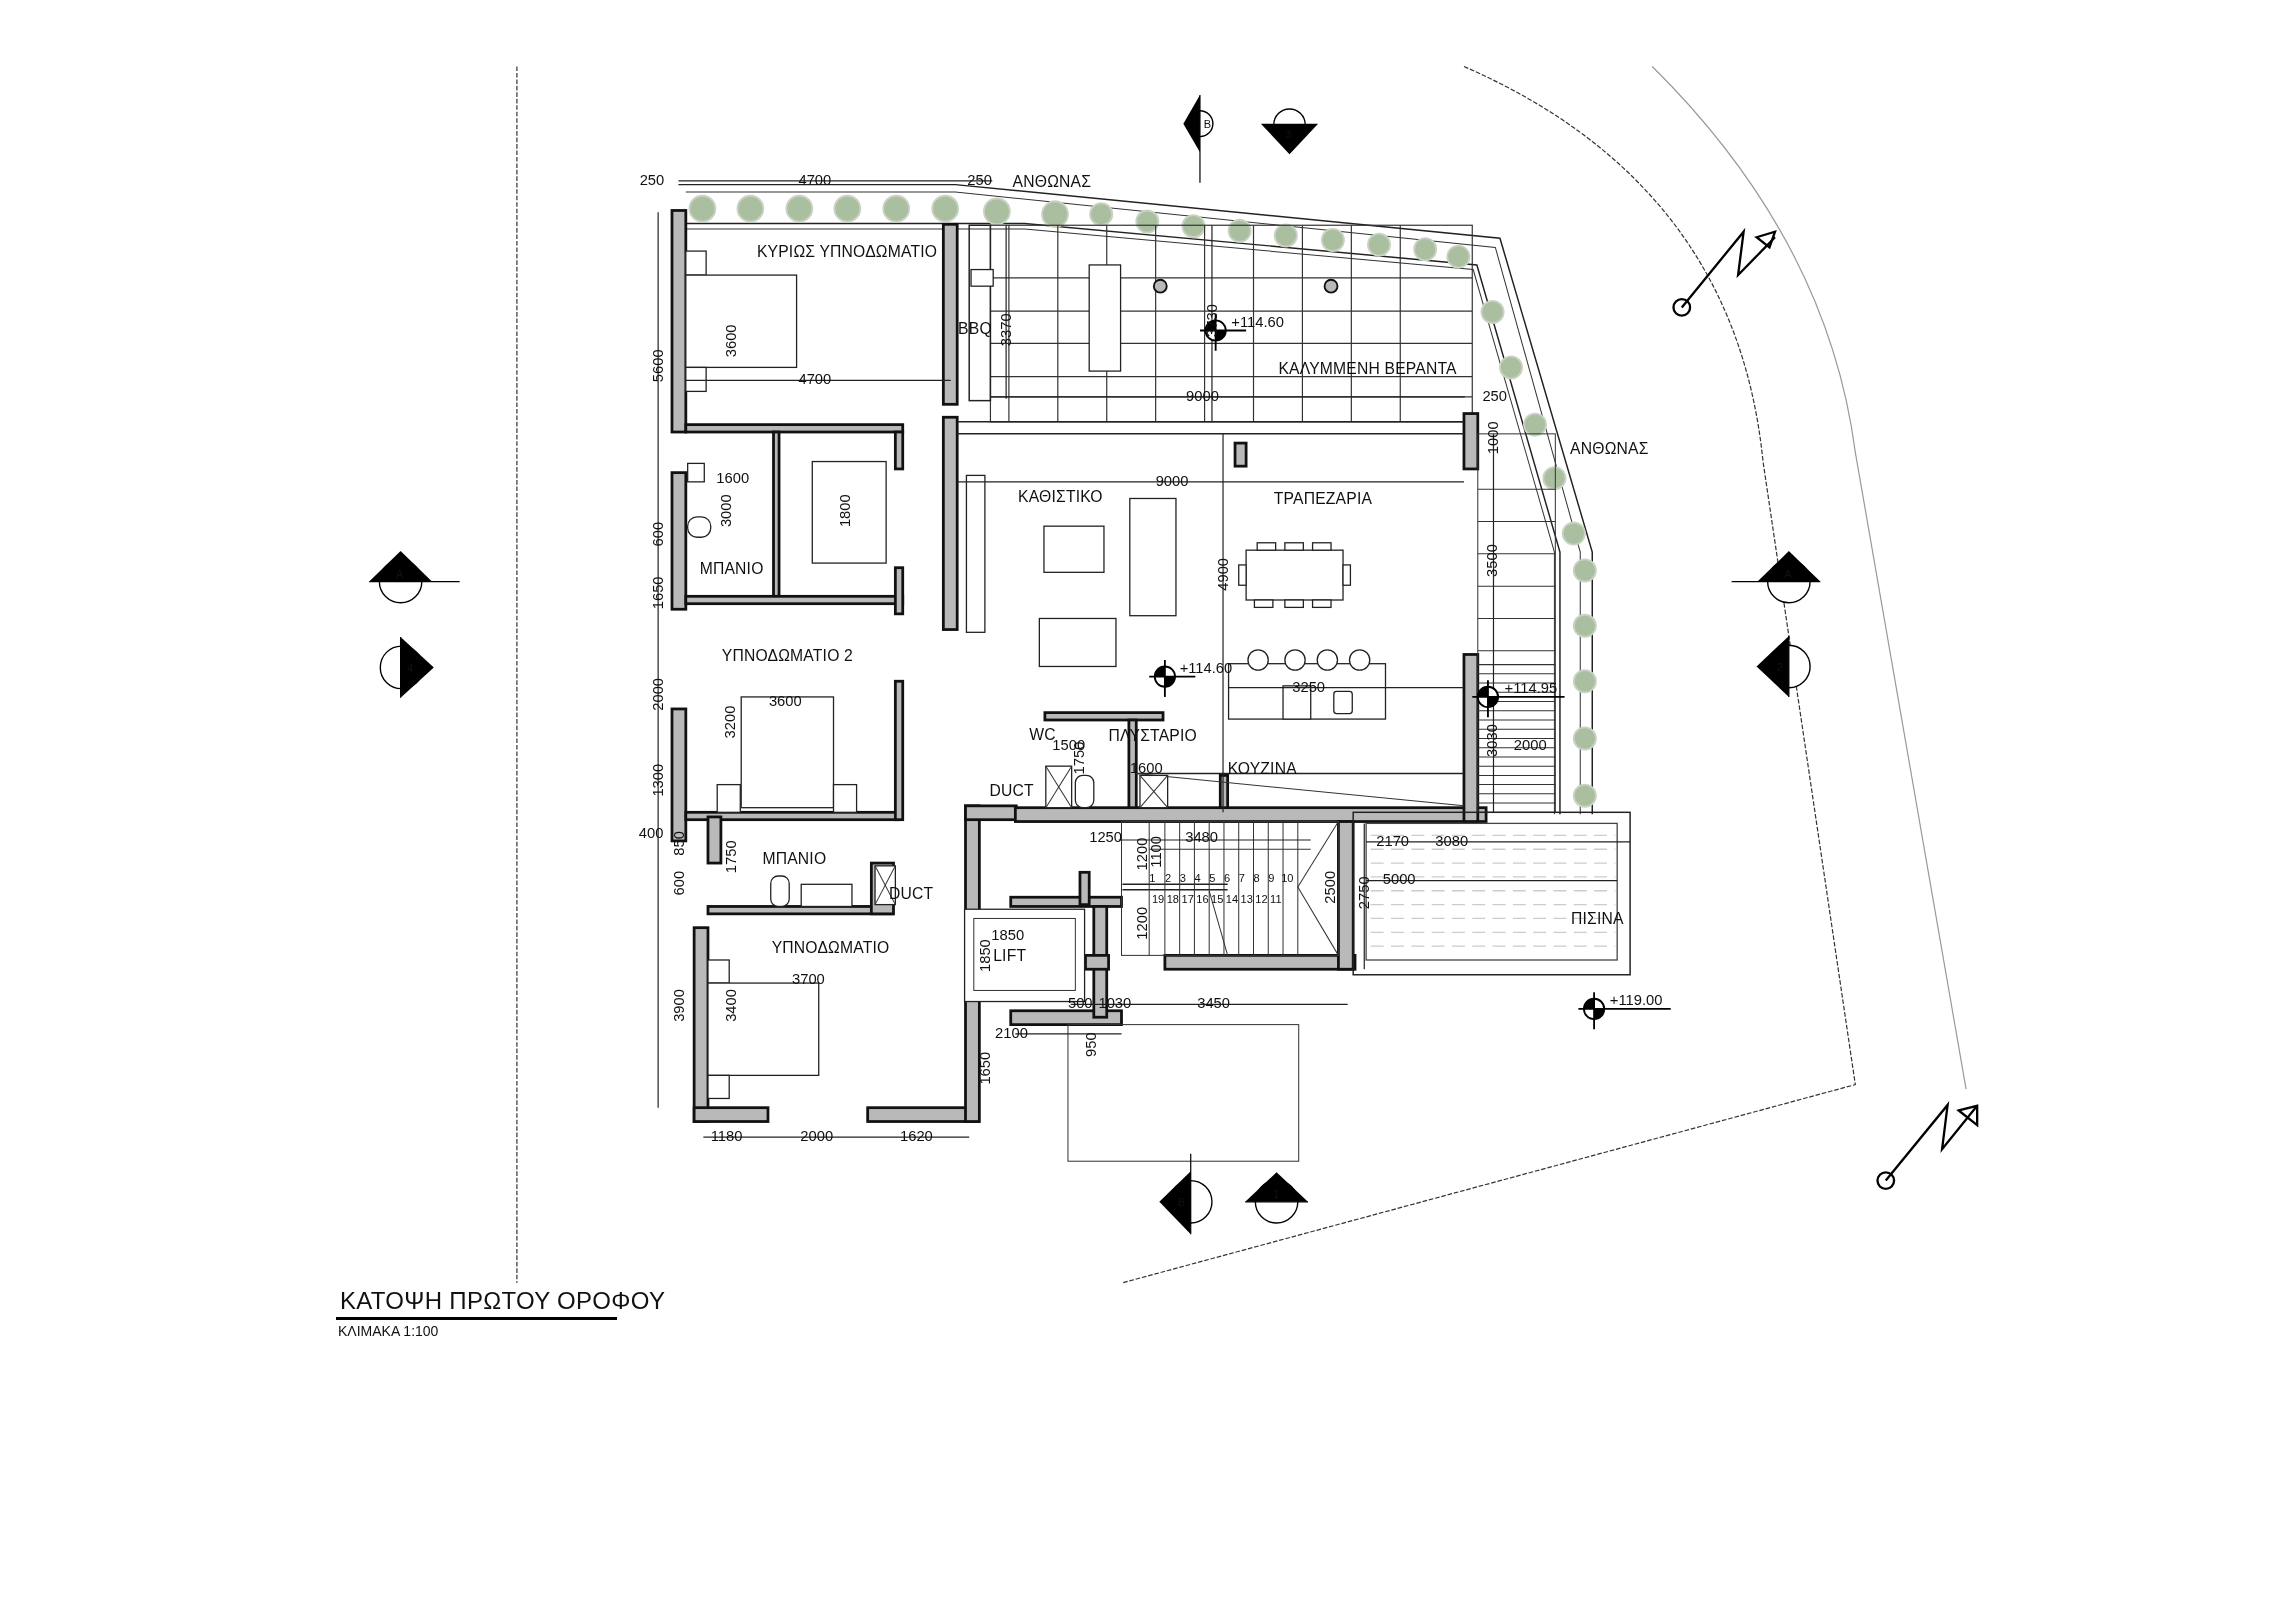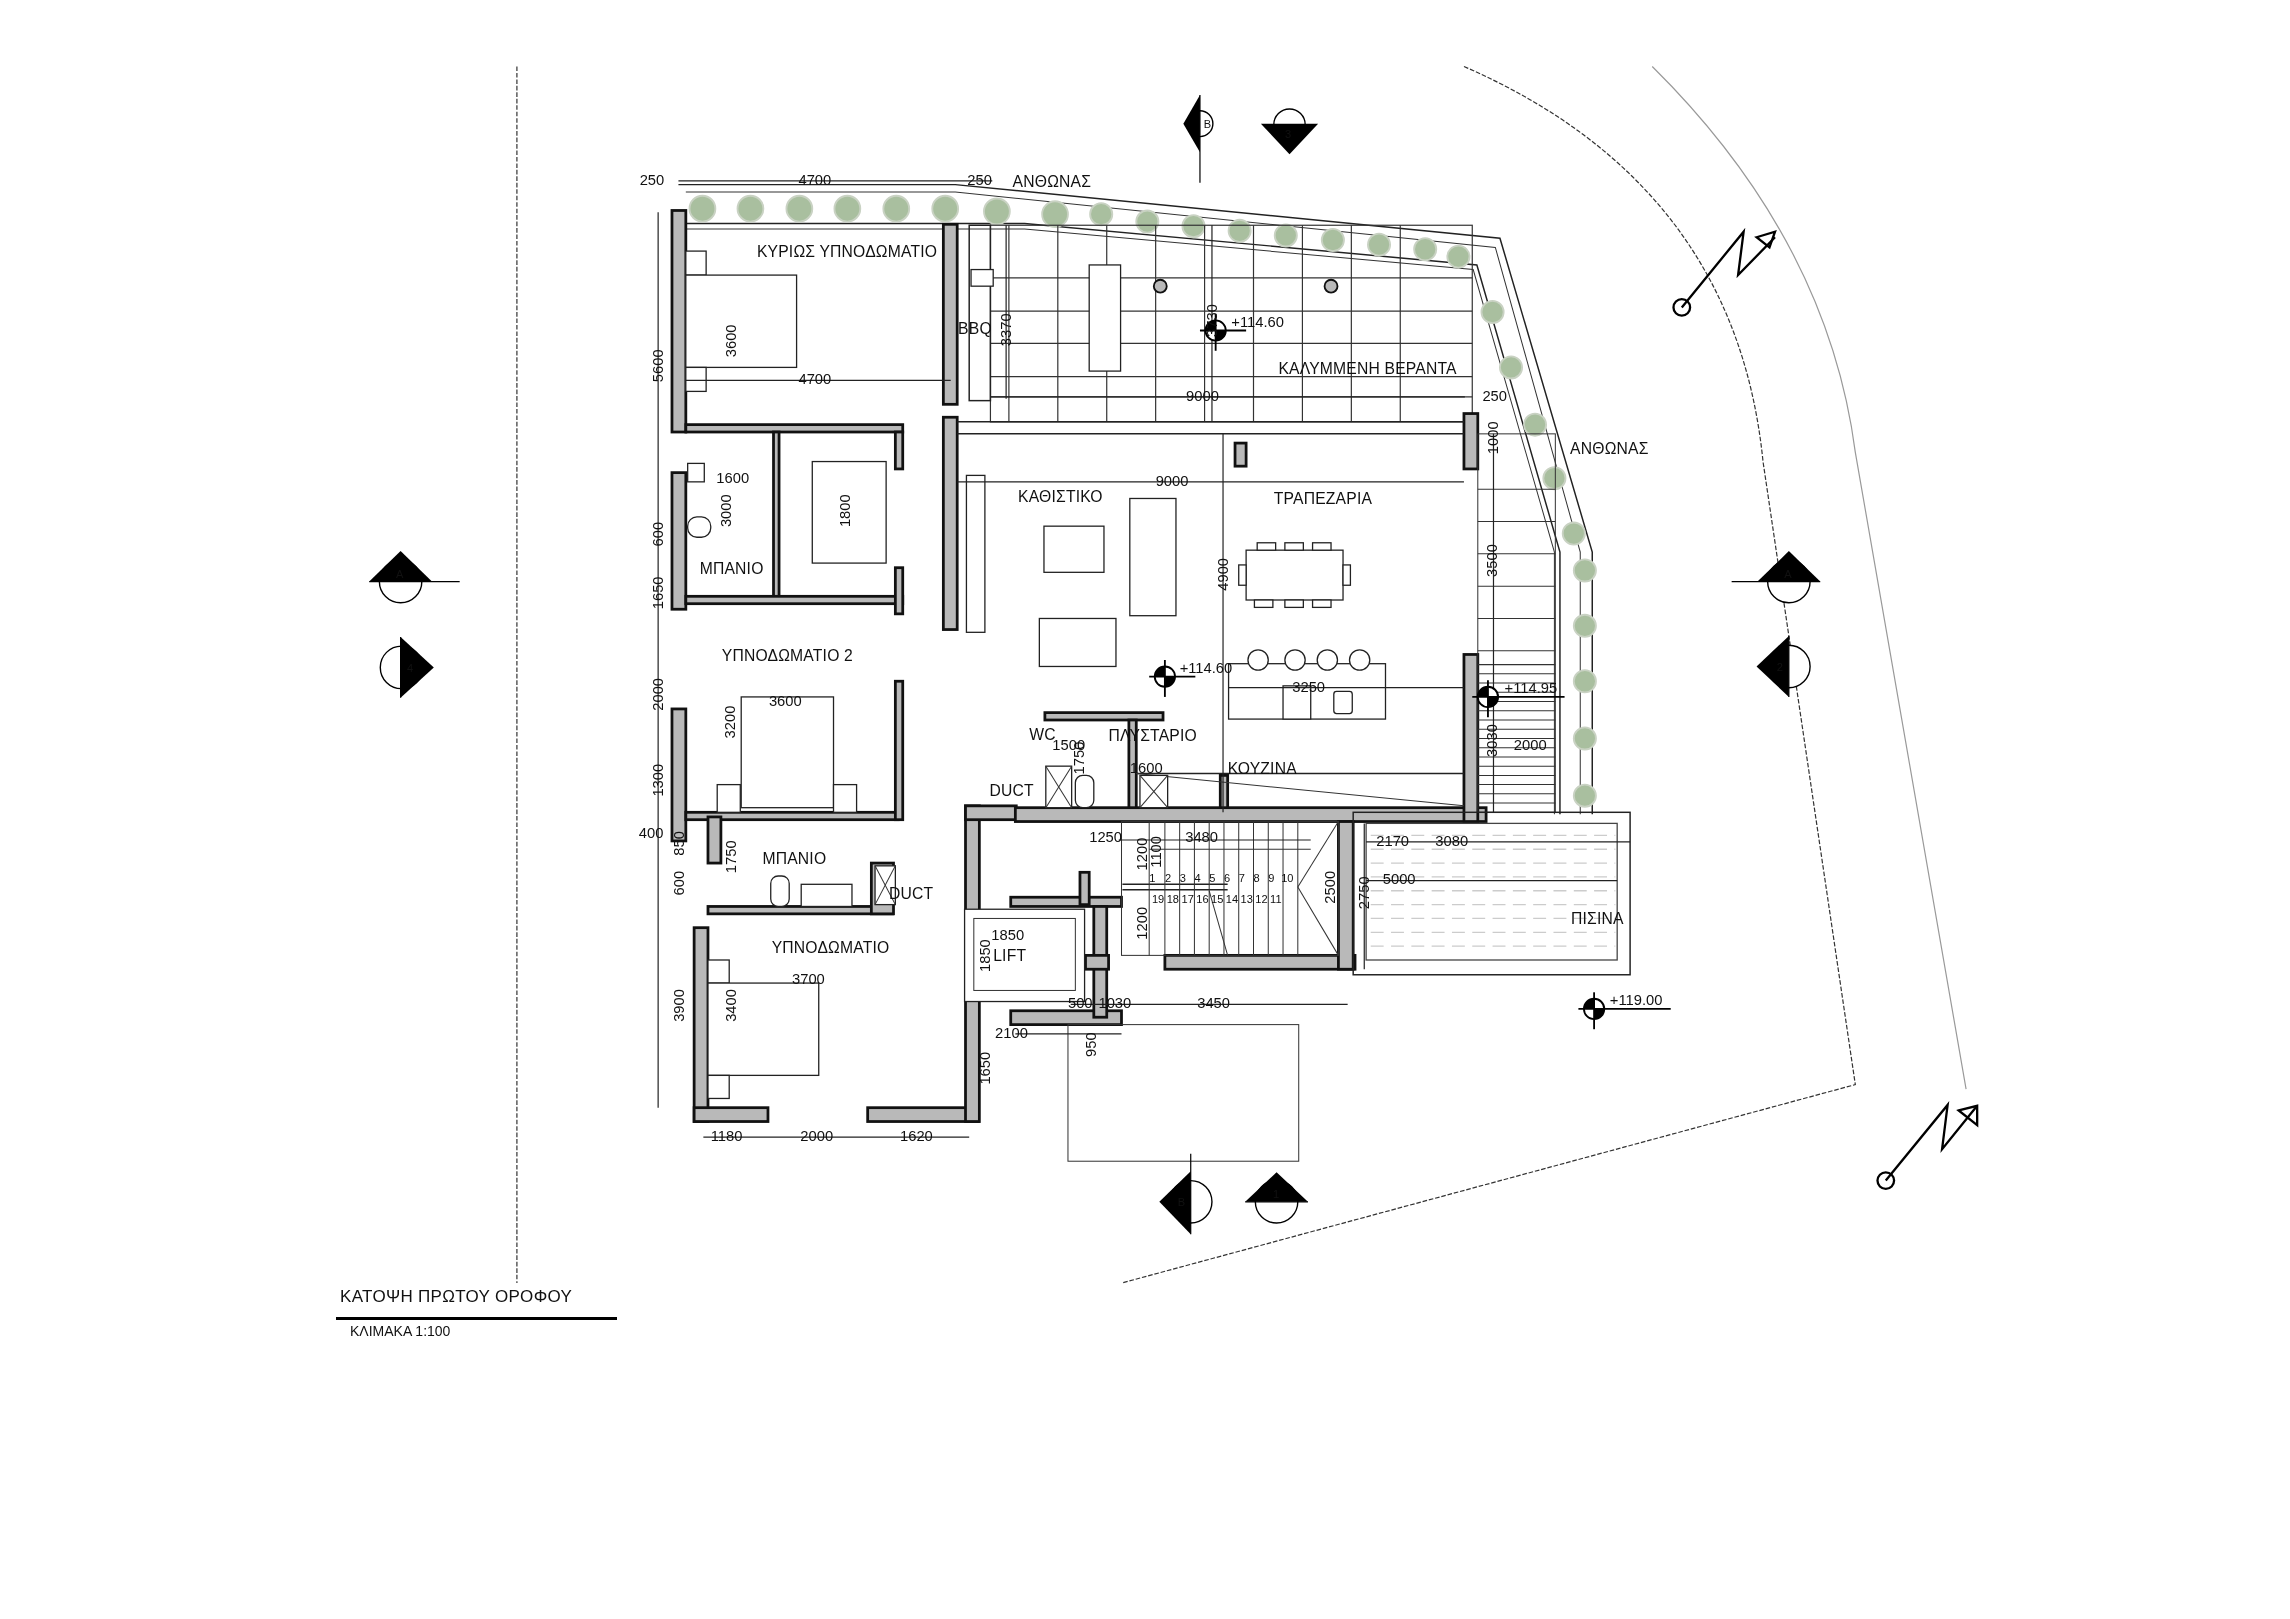--- a/index.html
+++ b/index.html
@@ -13,23 +13,23 @@
   .bound{fill:none;stroke:#333;stroke-width:1.3;stroke-dasharray:5 2;}
   .boundg{fill:none;stroke:#999;stroke-width:1.3;}
   .plant{fill:#a9bf9f;stroke:#c9d2c3;stroke-width:2;}
   .room-label{font-size:17px;fill:#111;letter-spacing:0.2px;}
   .dim-label{font-size:16px;fill:#111;}
   .small-label{font-size:12px;fill:#111;}
   .pool{fill:#ffffff;stroke:#444;stroke-width:1.4;}
   .pool-hatch{stroke:#ccc;stroke-width:1.4;stroke-dasharray:14 8;}
   .furn{fill:#fff;stroke:#222;stroke-width:1.4;}
   .black{fill:#000;}
-  .title{position:absolute;left:340px;top:1287px;font-size:17px;color:#111;letter-spacing:0.3px;}
+  .title{position:absolute;left:340px;top:1287px;font-size:24px;color:#111;letter-spacing:0.3px;}
   .title-underline{position:absolute;left:336px;top:1317px;width:281px;height:2.8px;background:#000;}
-  .scale{position:absolute;left:338px;top:1323px;font-size:14px;color:#111;margin-left:12px;}
+  .scale{position:absolute;left:338px;top:1323px;font-size:14px;color:#111;}
 </style>
 </head>
 <body>
 
 <svg width="2291" height="1620" viewBox="0 0 2482 1755" xmlns="http://www.w3.org/2000/svg">
 
   <g>
     <line x1="560" y1="72" x2="560" y2="1390" class="bound"></line>
     <path d="M1586 72 Q1880 200 1910 500 L2010 1175 L1215 1390" class="bound"></path>
     <path d="M1790 72 Q1980 260 2010 490 L2130 1180" class="boundg"></path>

